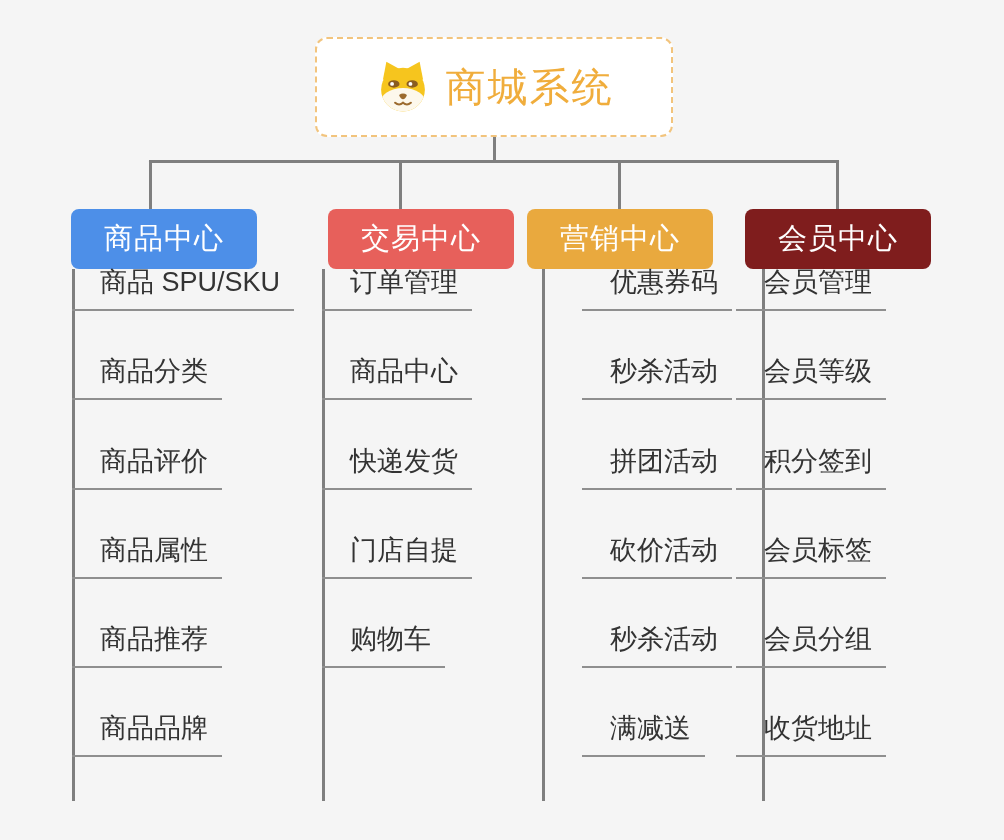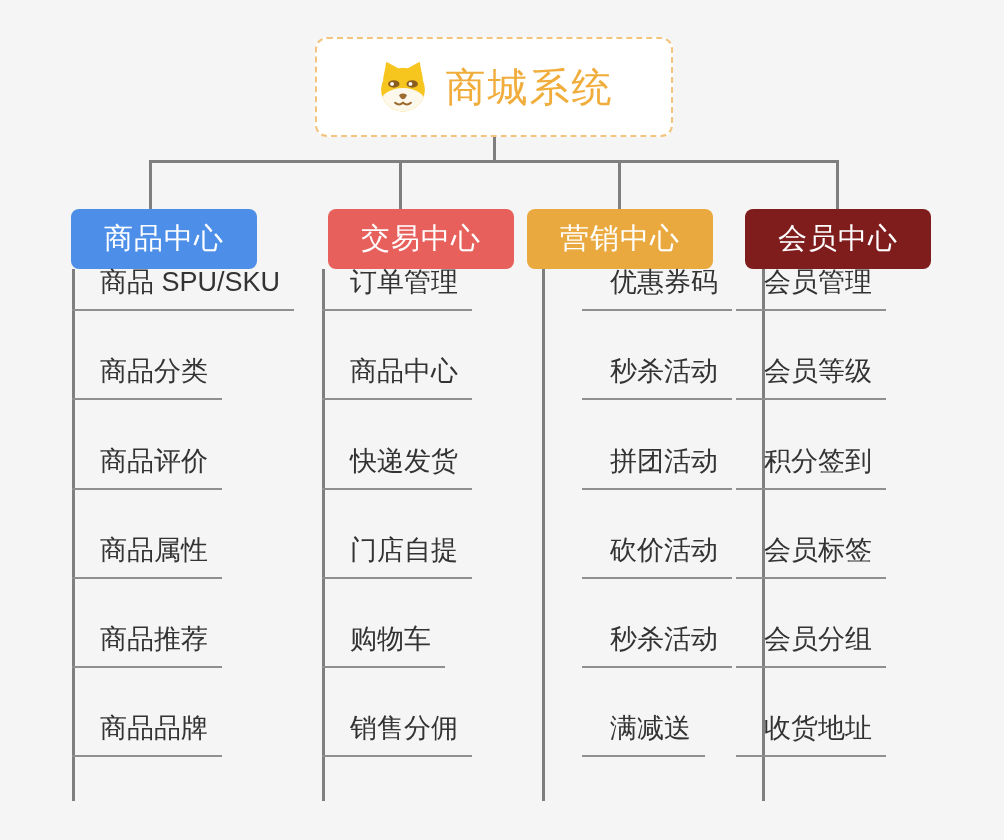--- a/index.html
+++ b/index.html
@@ -120,23 +120,20 @@
       </div>
     <div class="row">
         <span class="topic-label">快递发货</span>
       </div>
     <div class="row">
         <span class="topic-label">门店自提</span>
       </div>
     <div class="row">
         <span class="topic-label">购物车</span>
       </div>
-    <div class="row">
-        <span class="topic-label">销售分佣</span>
-      </div>
   </div>
 
   <div class="col col-2">
     <div class="row">
         <span class="topic-label">优惠券码</span>
       </div>
     <div class="row">
         <span class="topic-label">秒杀活动</span>
       </div>
     <div class="row">

